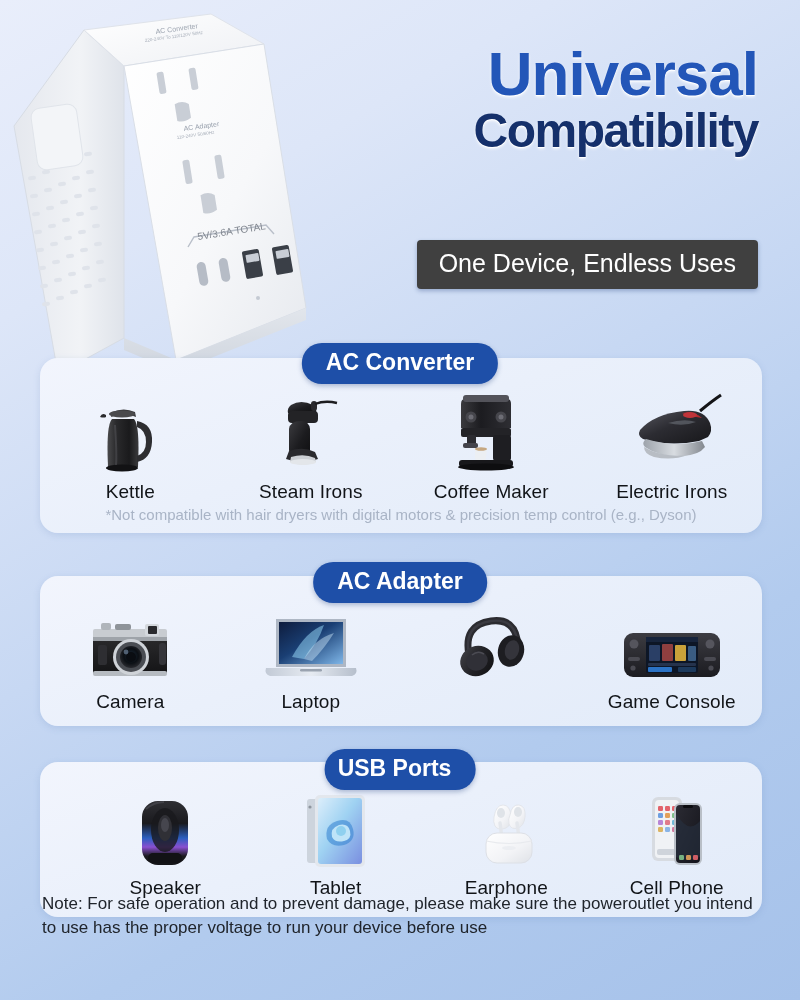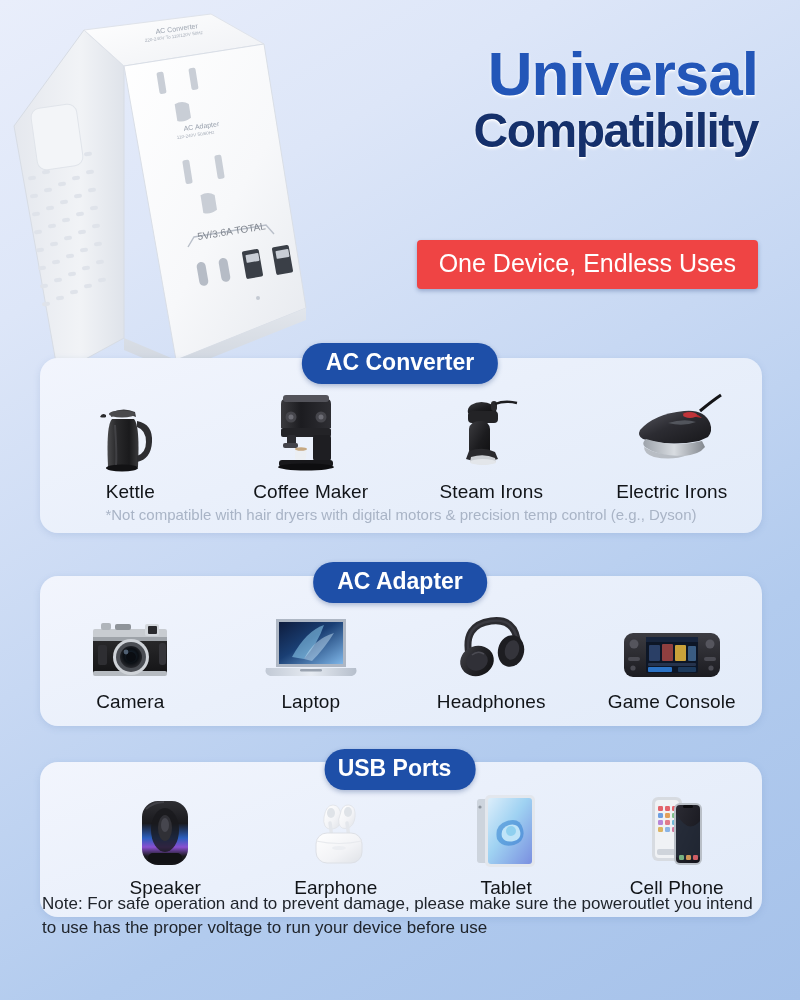--- a/index.html
+++ b/index.html
@@ -47,21 +47,21 @@
     line-height: 1.02;
     margin-top: 2px;
     text-shadow: 0 1px 0 #ffffff, 0 2px 3px rgba(255,255,255,0.8);
     display: block;
   }
 
   .subtitle-bar {
     position: absolute;
     right: 42px;
     top: 240px;
-    background: #ef4444;
+    background: #404040;
     color: #ffffff;
     font-size: 25px;
     padding: 9px 22px 11px 22px;
     border-radius: 4px;
     box-shadow: 0 2px 4px rgba(40,70,130,0.35);
     white-space: nowrap;
   }
 
   
   .product {
@@ -300,20 +300,43 @@
           <ellipse cx="27" cy="73" rx="16" ry="3.5" fill="#121214"></ellipse>
           <ellipse cx="27" cy="19" rx="13" ry="3.5" fill="#4a4a4d"></ellipse>
           <path d="M20,30 q2,30 1,40" stroke="#6a6a70" stroke-width="2" fill="none" opacity="0.35"></path>
         </svg>
       </div>
       <div class="item-label">Kettle</div>
     </div>
 
     <div class="item">
       <div class="item-icon">
+        <svg width="72" height="80" viewBox="0 0 72 80">
+          <defs>
+            <linearGradient id="str" x1="0" y1="0" x2="1" y2="1">
+              <stop offset="0%" stop-color="#3c3c40"></stop>
+              <stop offset="55%" stop-color="#1c1c1f"></stop>
+              <stop offset="100%" stop-color="#0f0f11"></stop>
+            </linearGradient>
+          </defs>
+          <path d="M16,12 q10,-6 22,0 q4,3 3,8 l-28,0 q-1,-5 3,-8 Z" fill="url(#str)"></path>
+          <rect x="13" y="18" width="30" height="12" rx="4" fill="#232326"></rect>
+          <path d="M26,28 q8,0 9,8 l0,22 q0,6 -8,7 l-6,0 q-7,-2 -7,-8 l0,-21 q1,-8 12,-8 Z" fill="url(#str)"></path>
+          <path d="M14,58 q14,-5 26,1 l3,7 q-16,6 -32,0 Z" fill="#2a2a2e"></path>
+          <path d="M16,64 q13,-4 24,1 l1,4 q-13,5 -26,0 Z" fill="#cdd0d5"></path>
+          <ellipse cx="28" cy="69" rx="13" ry="3" fill="#e3e6ea"></ellipse>
+          <rect x="36" y="8" width="6" height="10" rx="3" fill="#2a2a2e"></rect>
+          <path d="M40,11 q10,-4 22,-1" stroke="#1d1d20" stroke-width="2.4" fill="none"></path>
+        </svg>
+      </div>
+      <div class="item-label">Steam Irons</div>
+    </div>
+
+    <div class="item">
+      <div class="item-icon">
         <svg width="80" height="82" viewBox="0 0 80 82">
           <defs>
             <linearGradient id="cof" x1="0" y1="0" x2="1" y2="0">
               <stop offset="0%" stop-color="#3a3a3e"></stop>
               <stop offset="40%" stop-color="#1c1c20"></stop>
               <stop offset="100%" stop-color="#2e2e33"></stop>
             </linearGradient>
           </defs>
           <path d="M14,8 l42,0 q4,0 4,5 l0,24 l-50,0 l0,-24 q0,-5 4,-5 Z" fill="url(#cof)"></path>
           <rect x="12" y="4" width="46" height="7" rx="3" fill="#53535a"></rect>
@@ -325,43 +348,20 @@
           <rect x="42" y="44" width="18" height="26" rx="3" fill="#1e1e22"></rect>
           <rect x="16" y="44" width="9" height="11" rx="2" fill="#2c2c31"></rect>
           <rect x="12" y="52" width="15" height="5" rx="2" fill="#43434a"></rect>
           <path d="M24,58 q9,-1 12,0 l-1,9 q-1,4 -5,4 q-5,0 -6,-4 Z" fill="#eceff3"></path>
           <ellipse cx="30" cy="58" rx="6" ry="1.8" fill="#c6a882"></ellipse>
           <rect x="8" y="69" width="54" height="7" rx="3" fill="#18181b"></rect>
           <ellipse cx="35" cy="76" rx="28" ry="3.5" fill="#0e0e10"></ellipse>
         </svg>
       </div>
       <div class="item-label">Coffee Maker</div>
-    </div>
-
-    <div class="item">
-      <div class="item-icon">
-        <svg width="72" height="80" viewBox="0 0 72 80">
-          <defs>
-            <linearGradient id="str" x1="0" y1="0" x2="1" y2="1">
-              <stop offset="0%" stop-color="#3c3c40"></stop>
-              <stop offset="55%" stop-color="#1c1c1f"></stop>
-              <stop offset="100%" stop-color="#0f0f11"></stop>
-            </linearGradient>
-          </defs>
-          <path d="M16,12 q10,-6 22,0 q4,3 3,8 l-28,0 q-1,-5 3,-8 Z" fill="url(#str)"></path>
-          <rect x="13" y="18" width="30" height="12" rx="4" fill="#232326"></rect>
-          <path d="M26,28 q8,0 9,8 l0,22 q0,6 -8,7 l-6,0 q-7,-2 -7,-8 l0,-21 q1,-8 12,-8 Z" fill="url(#str)"></path>
-          <path d="M14,58 q14,-5 26,1 l3,7 q-16,6 -32,0 Z" fill="#2a2a2e"></path>
-          <path d="M16,64 q13,-4 24,1 l1,4 q-13,5 -26,0 Z" fill="#cdd0d5"></path>
-          <ellipse cx="28" cy="69" rx="13" ry="3" fill="#e3e6ea"></ellipse>
-          <rect x="36" y="8" width="6" height="10" rx="3" fill="#2a2a2e"></rect>
-          <path d="M40,11 q10,-4 22,-1" stroke="#1d1d20" stroke-width="2.4" fill="none"></path>
-        </svg>
-      </div>
-      <div class="item-label">Steam Irons</div>
     </div>
 
     <div class="item">
       <div class="item-icon">
         <svg width="100" height="80" viewBox="0 0 100 80">
           <defs>
             <linearGradient id="eir" x1="0" y1="0" x2="1" y2="1">
               <stop offset="0%" stop-color="#56565e"></stop>
               <stop offset="45%" stop-color="#2c2c32"></stop>
               <stop offset="100%" stop-color="#17171a"></stop>
@@ -464,21 +464,20 @@
           </defs>
           <path d="M18,42 q-6,-30 22,-34 q22,-3 26,18" fill="none" stroke="#2b2b30" stroke-width="7" stroke-linecap="round"></path>
           <path d="M18,42 q-6,-30 22,-34 q22,-3 26,18" fill="none" stroke="#4a4a52" stroke-width="2.4" stroke-linecap="round" opacity="0.5"></path>
           <ellipse cx="26" cy="48" rx="17" ry="15" fill="url(#hpC)" transform="rotate(-20 26 48)"></ellipse>
           <ellipse cx="26" cy="48" rx="11" ry="9.5" fill="#303037" transform="rotate(-20 26 48)"></ellipse>
           <ellipse cx="60" cy="38" rx="13" ry="16" fill="#1d1d21" transform="rotate(14 60 38)"></ellipse>
           <ellipse cx="61" cy="37" rx="7" ry="10" fill="#34343b" transform="rotate(14 61 37)"></ellipse>
           <path d="M21,42 q6,-5 12,-1" stroke="#5d5d66" stroke-width="1.6" fill="none" opacity="0.6"></path>
         </svg>
       </div>
-      <div class="item-label">Headphones</div>
     </div>
 
     <div class="item">
       <div class="item-icon">
         <svg width="100" height="56" viewBox="0 0 100 56">
           <defs>
             <linearGradient id="gcB" x1="0" y1="0" x2="0" y2="1">
               <stop offset="0%" stop-color="#3c3c42"></stop>
               <stop offset="100%" stop-color="#1b1b20"></stop>
             </linearGradient>
@@ -529,62 +528,62 @@
           <ellipse cx="29" cy="28" rx="4" ry="7" fill="#46464e"></ellipse>
           <rect x="12" y="56" width="34" height="10" rx="5" fill="#121215"></rect>
           <path d="M10,12 q8,-7 18,-7" stroke="#56565e" stroke-width="2" fill="none" opacity="0.5"></path>
         </svg>
       </div>
       <div class="item-label">Speaker</div>
     </div>
 
     <div class="item">
       <div class="item-icon">
+        <svg width="62" height="76" viewBox="0 0 62 76">
+          <defs>
+            <linearGradient id="tabS" x1="0" y1="0" x2="1" y2="1">
+              <stop offset="0%" stop-color="#dceefb"></stop>
+              <stop offset="45%" stop-color="#9fd2f2"></stop>
+              <stop offset="100%" stop-color="#7a8fe0"></stop>
+            </linearGradient>
+          </defs>
+          <rect x="2" y="6" width="12" height="64" rx="3" fill="#cdd4dd"></rect>
+          <rect x="10" y="2" width="50" height="72" rx="5" fill="#e3e7ed"></rect>
+          <rect x="13" y="5" width="44" height="66" rx="3" fill="url(#tabS)"></rect>
+          <path d="M22,46 q-3,-14 10,-18 q13,-4 16,8 q3,12 -9,16 q-12,3 -17,-6 Z" fill="#2f7fd0" opacity="0.55"></path>
+          <path d="M27,44 q-2,-9 7,-12 q9,-2 11,6 q2,8 -6,10 q-9,2 -12,-4 Z" fill="#bfe4f8"></path>
+          <circle cx="36" cy="38" r="5" fill="#8fd0ef"></circle>
+          <circle cx="5" cy="14" r="1.6" fill="#8e959e"></circle>
+        </svg>
+      </div>
+      <div class="item-label">Tablet</div>
+    </div>
+
+    <div class="item">
+      <div class="item-icon">
         <svg width="72" height="72" viewBox="0 0 72 72">
           <defs>
             <linearGradient id="budC" x1="0" y1="0" x2="1" y2="1">
               <stop offset="0%" stop-color="#ffffff"></stop>
               <stop offset="60%" stop-color="#f2f3f6"></stop>
               <stop offset="100%" stop-color="#dfe2e7"></stop>
             </linearGradient>
           </defs>
           <path d="M24,20 q2,-12 9,-12 q7,0 8,11 q1,9 -5,12 q-8,3 -11,-2 q-2,-4 -1,-9 Z" fill="url(#budC)" stroke="#dfe2e7" stroke-width="0.8"></path>
           <path d="M40,18 q2,-11 9,-10 q7,1 6,12 q-1,9 -7,11 q-7,2 -9,-4 q-1,-5 1,-9 Z" fill="url(#budC)" stroke="#dfe2e7" stroke-width="0.8"></path>
           <ellipse cx="31" cy="16" rx="4" ry="5" fill="#dfe3e8"></ellipse>
           <ellipse cx="48" cy="15" rx="4" ry="5" fill="#dfe3e8"></ellipse>
           <path d="M30,26 q2,12 1,16" stroke="#e4e7ec" stroke-width="3.5" fill="none" stroke-linecap="round"></path>
           <path d="M47,26 q2,12 1,15" stroke="#e4e7ec" stroke-width="3.5" fill="none" stroke-linecap="round"></path>
           <rect x="16" y="36" width="46" height="30" rx="11" fill="url(#budC)" stroke="#dde0e6" stroke-width="1"></rect>
           <path d="M16,44 q23,5 46,0" stroke="#e8eaee" stroke-width="1.2" fill="none"></path>
           <ellipse cx="39" cy="51" rx="7" ry="2" fill="#eceef2"></ellipse>
         </svg>
       </div>
       <div class="item-label">Earphone</div>
-    </div>
-
-    <div class="item">
-      <div class="item-icon">
-        <svg width="62" height="76" viewBox="0 0 62 76">
-          <defs>
-            <linearGradient id="tabS" x1="0" y1="0" x2="1" y2="1">
-              <stop offset="0%" stop-color="#dceefb"></stop>
-              <stop offset="45%" stop-color="#9fd2f2"></stop>
-              <stop offset="100%" stop-color="#7a8fe0"></stop>
-            </linearGradient>
-          </defs>
-          <rect x="2" y="6" width="12" height="64" rx="3" fill="#cdd4dd"></rect>
-          <rect x="10" y="2" width="50" height="72" rx="5" fill="#e3e7ed"></rect>
-          <rect x="13" y="5" width="44" height="66" rx="3" fill="url(#tabS)"></rect>
-          <path d="M22,46 q-3,-14 10,-18 q13,-4 16,8 q3,12 -9,16 q-12,3 -17,-6 Z" fill="#2f7fd0" opacity="0.55"></path>
-          <path d="M27,44 q-2,-9 7,-12 q9,-2 11,6 q2,8 -6,10 q-9,2 -12,-4 Z" fill="#bfe4f8"></path>
-          <circle cx="36" cy="38" r="5" fill="#8fd0ef"></circle>
-          <circle cx="5" cy="14" r="1.6" fill="#8e959e"></circle>
-        </svg>
-      </div>
-      <div class="item-label">Tablet</div>
     </div>
 
     <div class="item">
       <div class="item-icon">
         <svg width="62" height="76" viewBox="0 0 62 76">
           <defs>
             <linearGradient id="phS" x1="0" y1="0" x2="1" y2="1">
               <stop offset="0%" stop-color="#2b2b33"></stop>
               <stop offset="100%" stop-color="#13131a"></stop>
             </linearGradient>

